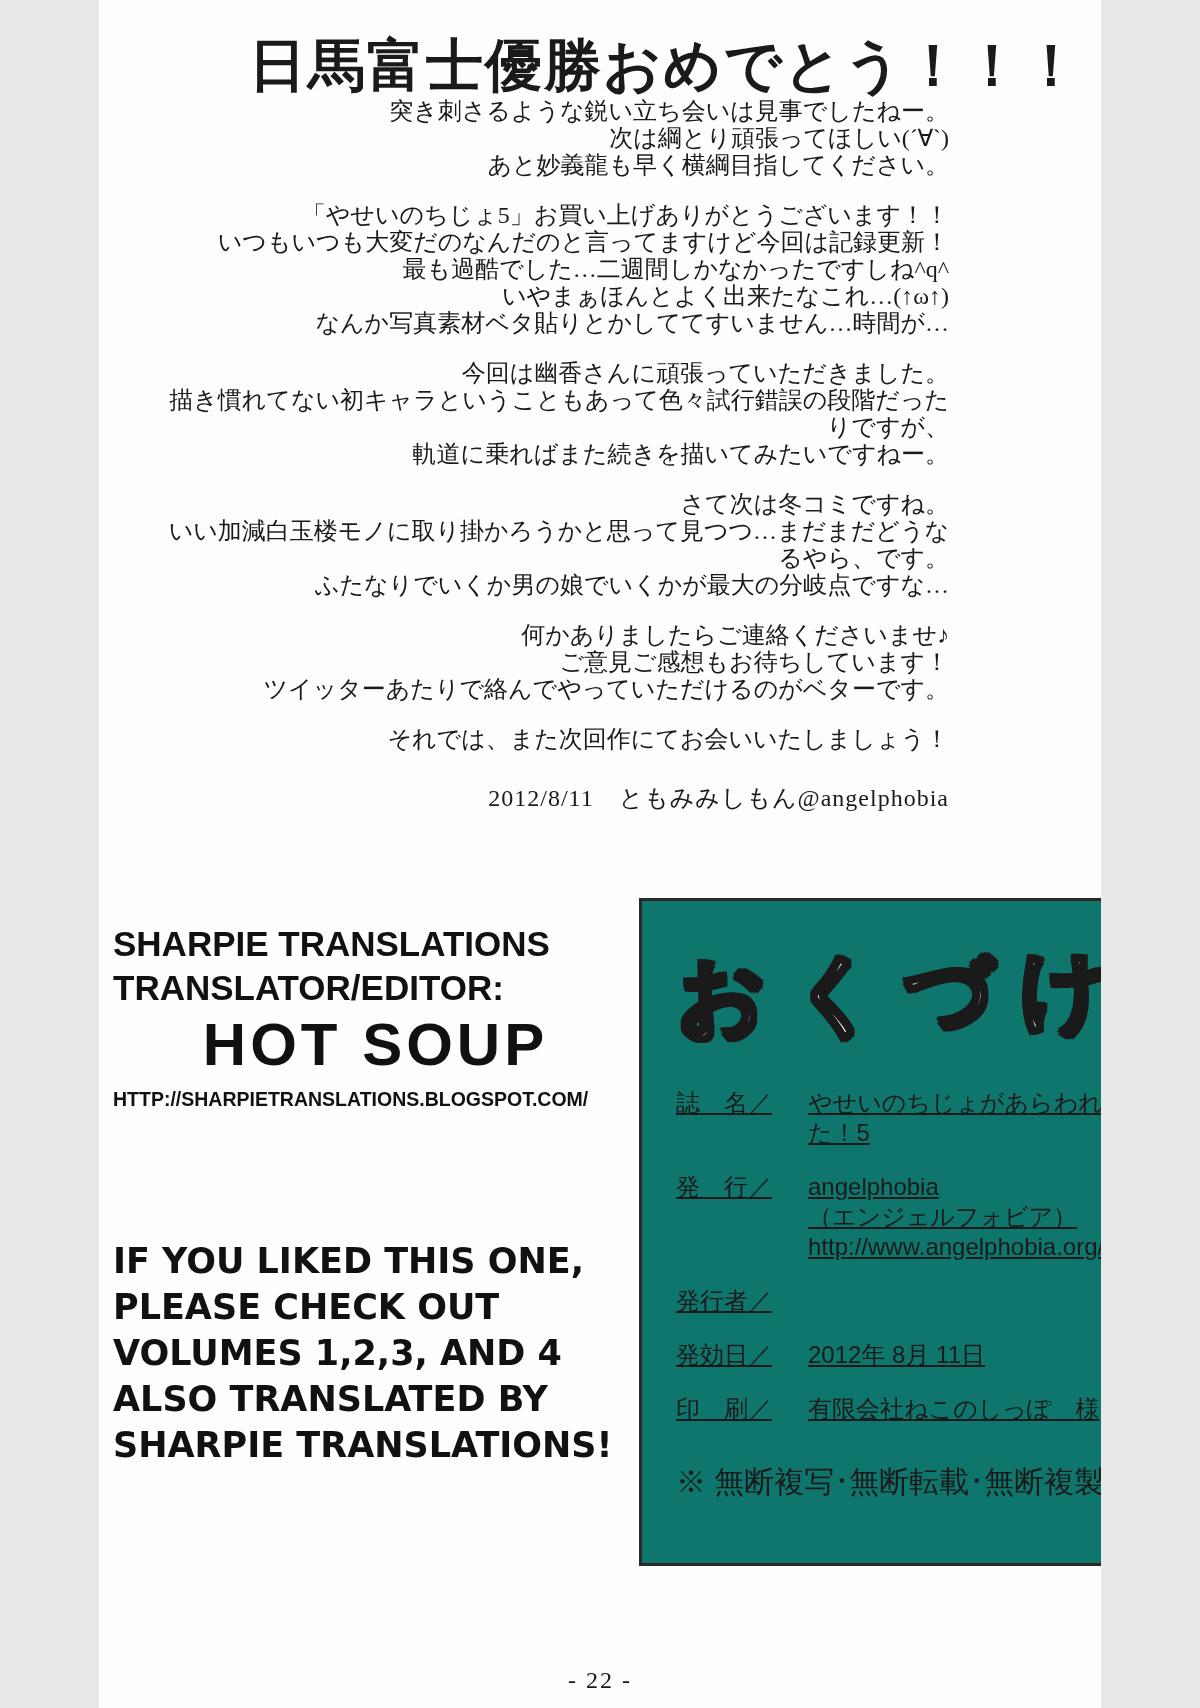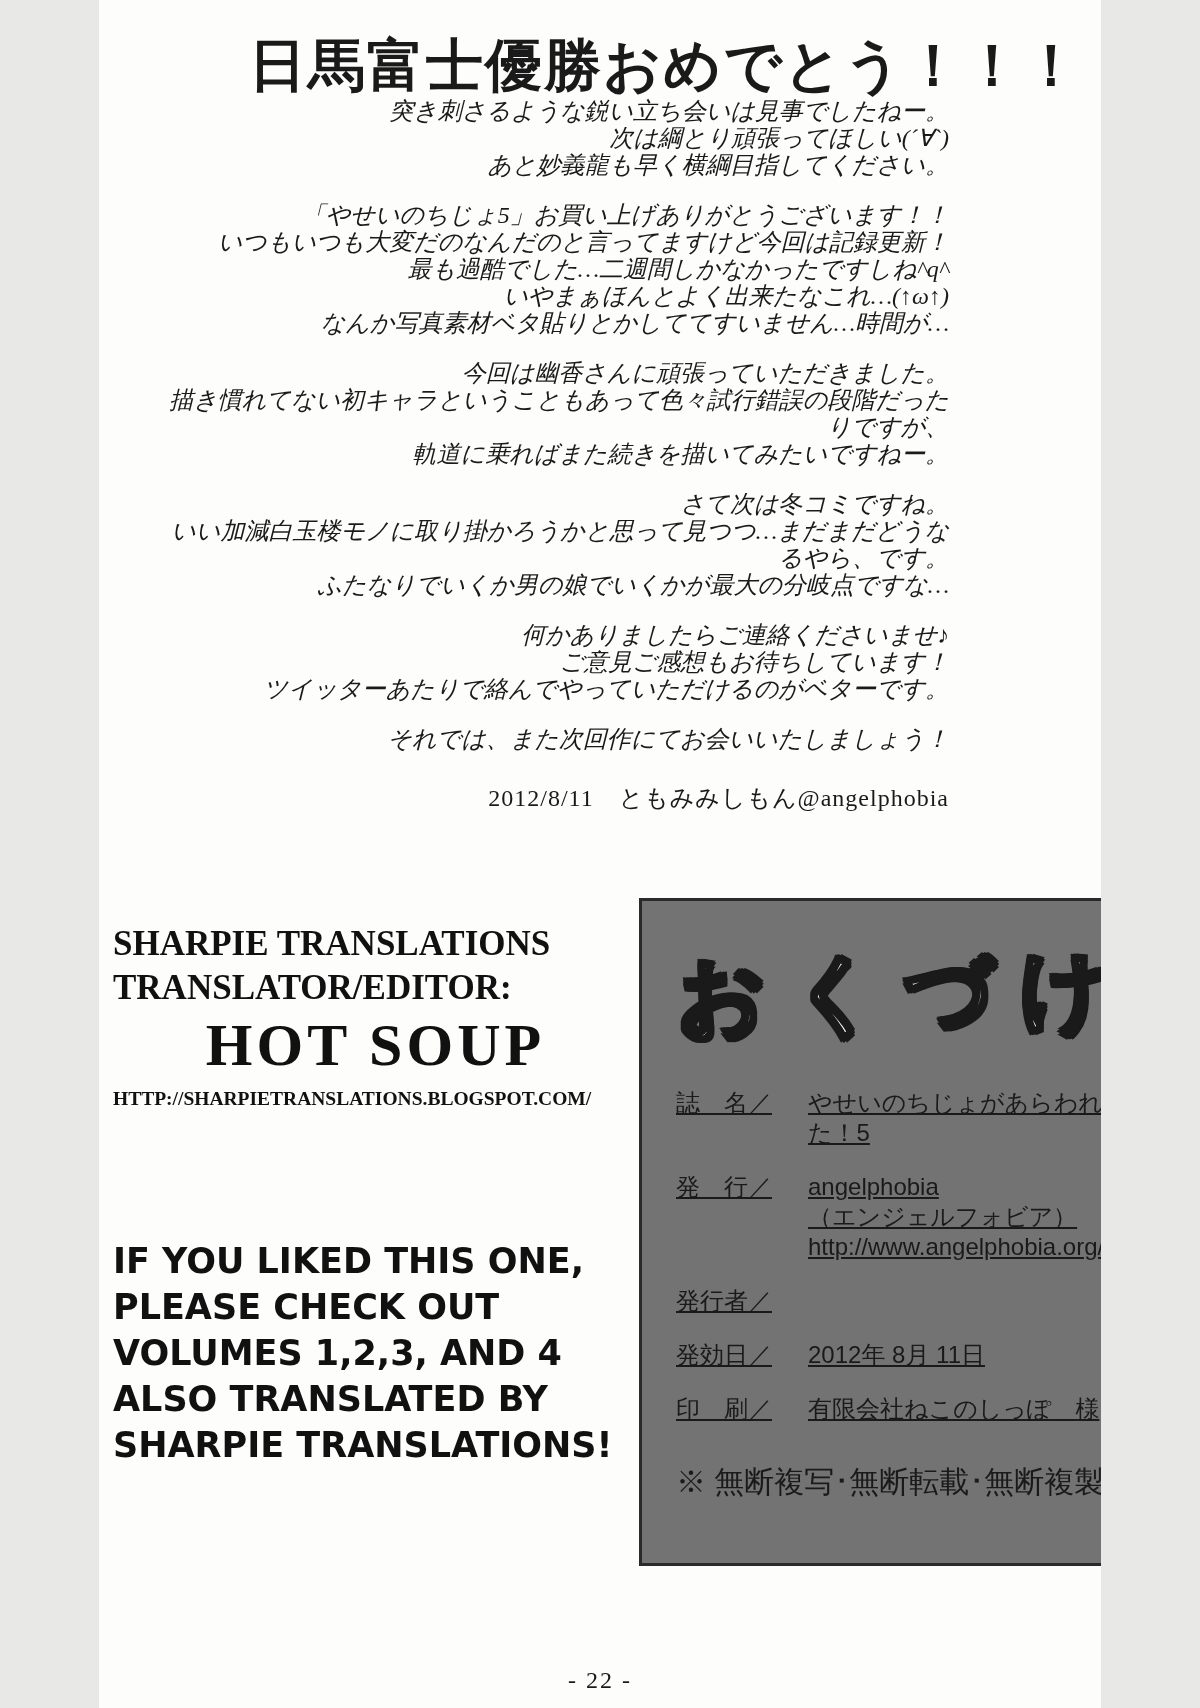--- a/index.html
+++ b/index.html
@@ -28,33 +28,33 @@
   }
   .jp-body {
     position: absolute;
     top: 98px;
     left: 60px;
     right: 152px;
     text-align: right;
     font-size: 24px;
     line-height: 27px;
   }
-  .jp-par { white-space: pre-line; margin-bottom: 23px; font-style: italic; }
+  .jp-par { white-space: pre-line; margin-bottom: 23px; }
   .signature {
     margin-top: 32px;
     font-size: 24px;
     letter-spacing: 1px;
   }
   
   .translator {
     position: absolute;
     top: 922px;
     left: 14px;
     width: 525px;
-    font-family: Liberation Serif, serif;
+    font-family: Liberation Sans, sans-serif;
     font-weight: bold;
     color: #111;
   }
   .translator .big-line {
     font-size: 35px;
     line-height: 44px;
     letter-spacing: 0px;
     white-space: nowrap;
   }
   .translator .name {
@@ -83,21 +83,21 @@
     color: #111;
   }
   
   .colophon-box {
     position: absolute;
     top: 898px;
     left: 540px;
     width: 536px;
     height: 668px;
     border: 3px solid #2a2a2a;
-    background: #737373;
+    background: #0f766e;
     padding: 26px 28px 0 34px;
     font-family: "Liberation Sans", sans-serif;
   }
   .colophon-title {
     font-size: 86px;
     font-weight: bold;
     letter-spacing: 26px;
     color: #ffffff;
     -webkit-text-stroke: 4px #1a1a1a;
     text-shadow:

